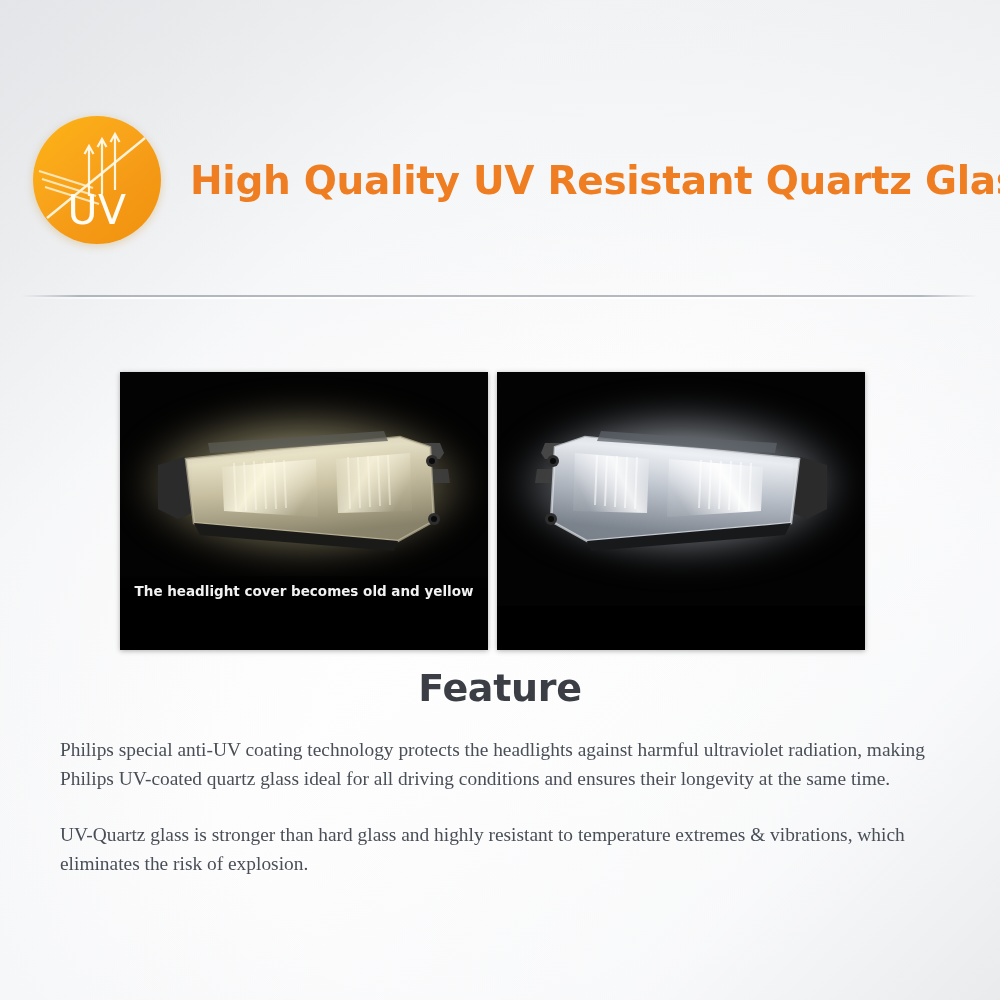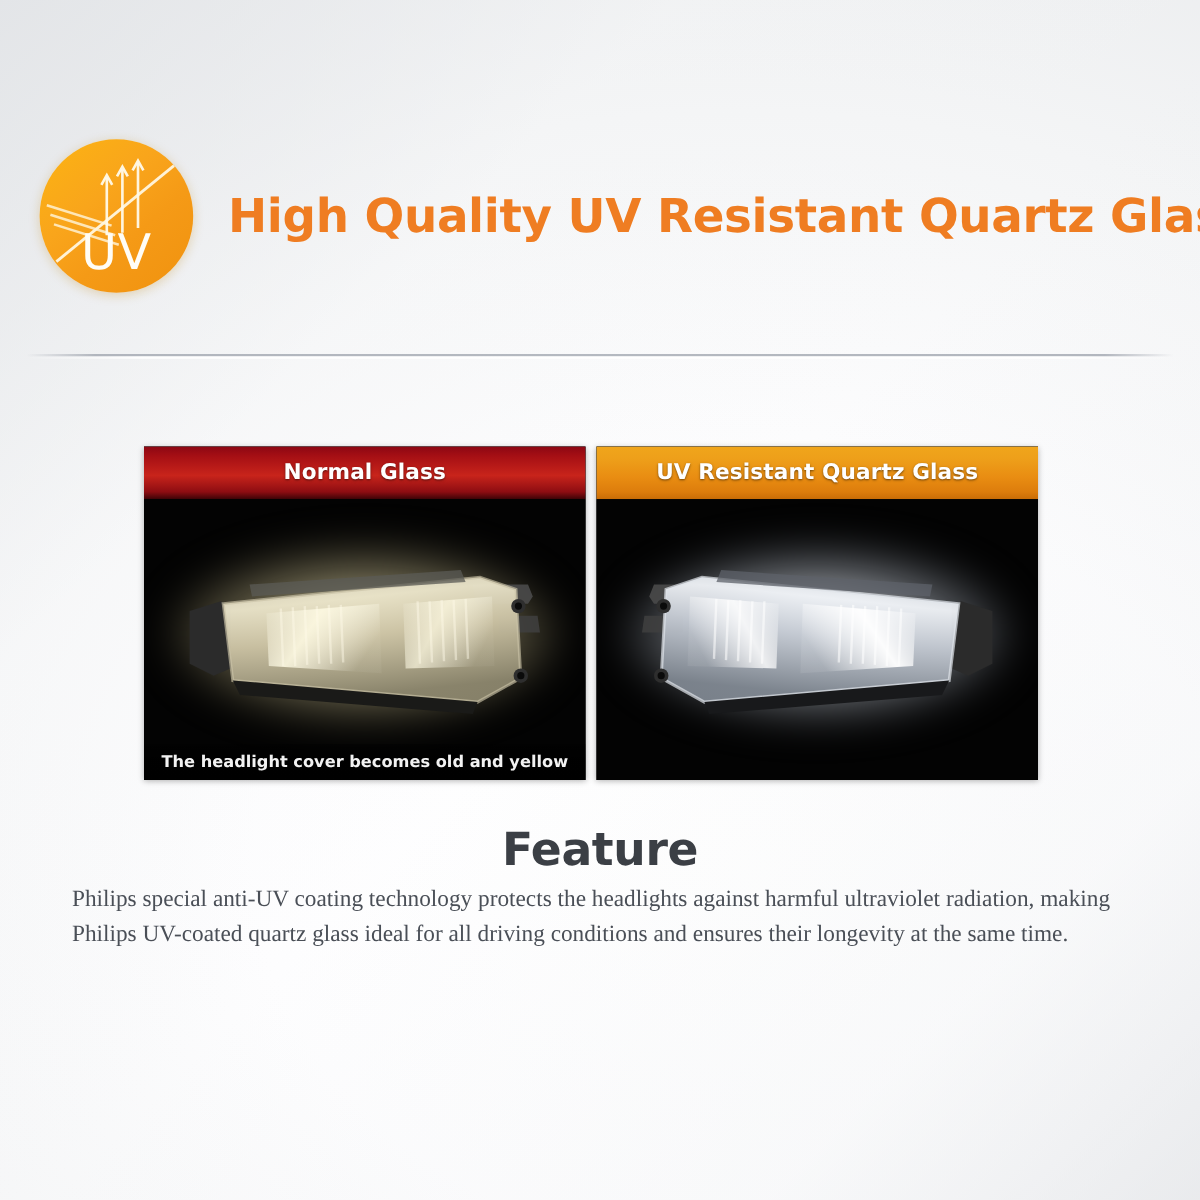--- a/index.html
+++ b/index.html
@@ -201,21 +201,20 @@
     position: absolute;
     left: 0;
     top: 666px;
     width: 1000px;
     text-align: center;
     font-family: "DejaVu Sans", sans-serif;
     font-size: 38px;
     font-weight: bold;
     color: #3b3f45;
     letter-spacing: -0.3px;
-    margin-top: 20px;
   }
 
   .body-copy {
     position: absolute;
     left: 60px;
     top: 735px;
     width: 893px;
     font-family: Liberation Serif, serif;
     font-size: 19.4px;
     line-height: 29px;
@@ -254,21 +253,20 @@
     </div>
 
     <div class="header-title">High Quality UV Resistant Quartz Glass</div>
   </div>
 
   <div class="divider"></div>
 
   <div class="compare">
 
     <div class="panel panel-left">
-      <div class="panel-head red">Normal Glass</div>
       <div class="shot yellowed">
         <div class="glow"></div>
         <div class="lamp">
           <svg viewBox="0 0 312 146" preserveAspectRatio="none">
             <defs>
               <linearGradient id="lensOld" x1="0" y1="0" x2="0.25" y2="1">
                 <stop offset="0%" stop-color="#d9d3bd"></stop>
                 <stop offset="26%" stop-color="#efe9ce"></stop>
                 <stop offset="55%" stop-color="#cfc6a7"></stop>
                 <stop offset="100%" stop-color="#8e886f"></stop>
@@ -312,21 +310,20 @@
               <circle cx="286" cy="106" r="3" fill="#0a0a0a"></circle>
 
             <path d="M46,110 L250,128 L246,138 L52,122 Z" fill="#1a1a18"></path>
           </svg>
         </div>
         <div class="caption">The headlight cover becomes old and yellow</div>
       </div>
     </div>
 
     <div class="panel panel-right">
-      <div class="panel-head orange">UV Resistant Quartz Glass</div>
       <div class="shot clear">
         <div class="glow"></div>
         <div class="lamp flip">
           <svg viewBox="0 0 312 146" preserveAspectRatio="none">
             <defs>
               <linearGradient id="lensNew" x1="0" y1="0" x2="0.25" y2="1">
                 <stop offset="0%" stop-color="#d6dbe2"></stop>
                 <stop offset="26%" stop-color="#f4f7fb"></stop>
                 <stop offset="55%" stop-color="#c6ccd5"></stop>
                 <stop offset="100%" stop-color="#808892"></stop>
@@ -367,15 +364,16 @@
         </div>
       </div>
     </div>
 
   </div>
 
   <div class="feature-title">Feature</div>
 
   <div class="body-copy">
     <p>Philips special anti-UV coating technology protects the headlights against harmful ultraviolet radiation, making Philips UV-coated quartz glass ideal for all driving conditions and ensures their longevity at the same time.</p>
+    <p>UV-Quartz glass is stronger than hard glass and highly resistant to temperature extremes &amp; vibrations, which eliminates the risk of explosion.</p>
   </div>
 
 </div>
 
 </body></html>

